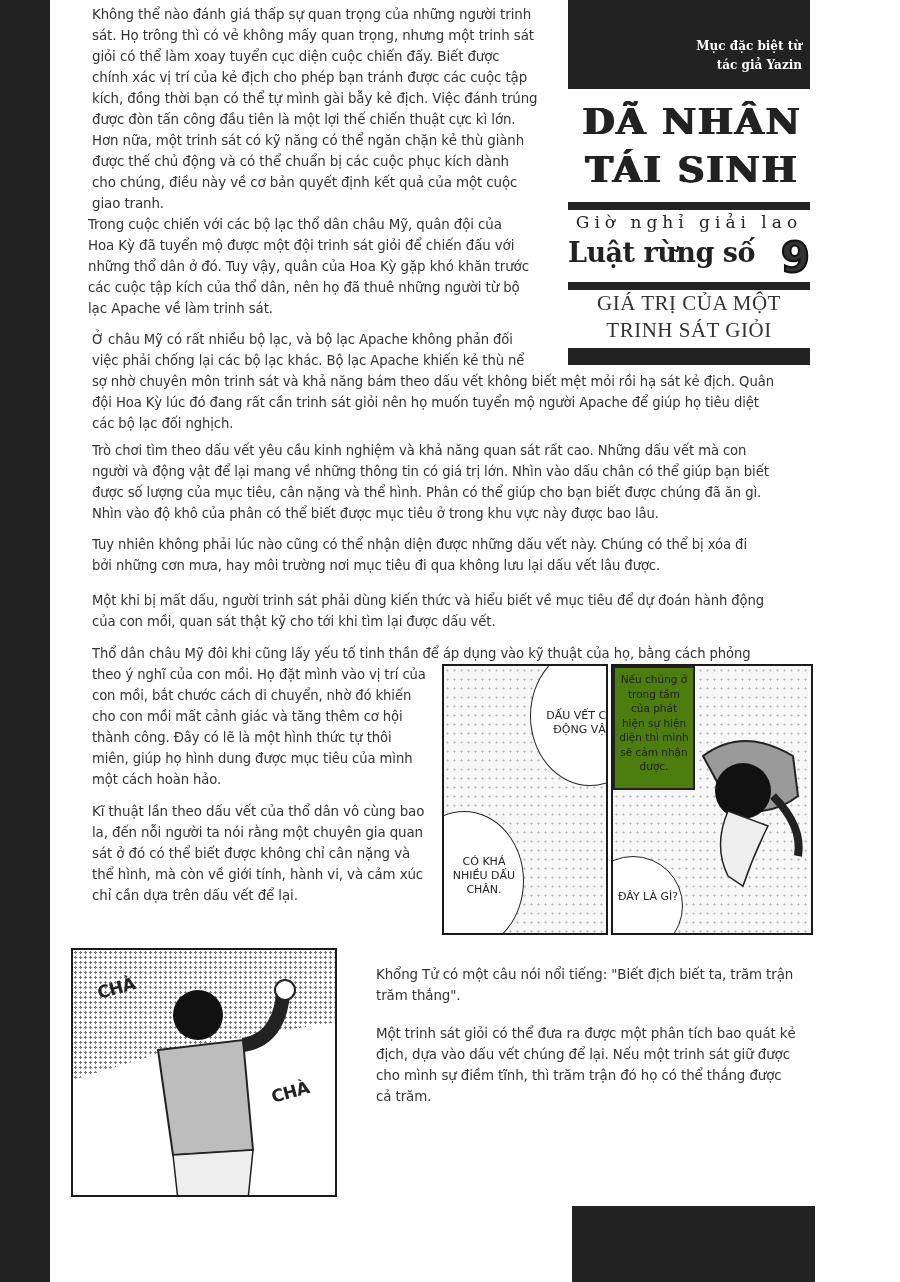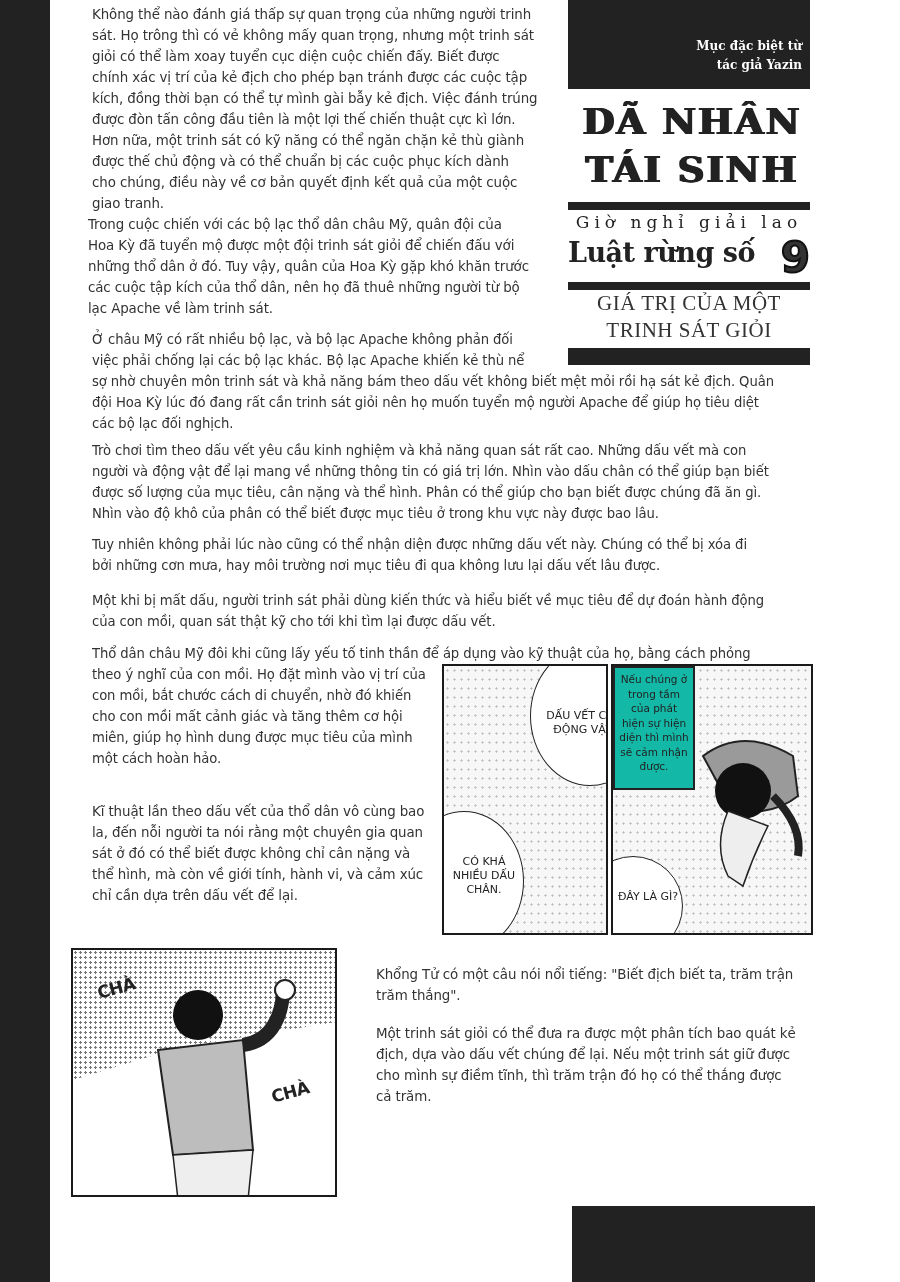--- a/index.html
+++ b/index.html
@@ -25,21 +25,21 @@
     .rule-title .txt { font-family: "DejaVu Serif", serif; font-weight: 900; font-size: 27px; color: #222; letter-spacing: -0.5px; }
     .rule-title .num { font-family: "DejaVu Sans", sans-serif; font-weight: bold; font-size: 42px; line-height: 42px; color: #333; -webkit-text-stroke: 2px #111; }
 
     .topic { position: absolute; left: 568px; top: 290px; width: 242px; text-align: center; font-family: "Liberation Serif", serif; font-size: 21px; line-height: 27px; color: #333; letter-spacing: 0.5px; }
 
     .panel { position: absolute; border: 2px solid #1a1a1a; background: #f7f7f7; overflow: hidden; }
     .panel .texture { position: absolute; inset: 0;
       background-image: radial-gradient(circle, #555 0.9px, transparent 1.3px);
       background-size: 7px 9px; opacity: 0.35; }
     .bubble { position: absolute; background: #ffffff; border: 1.5px solid #222; border-radius: 50%; display: flex; align-items: center; justify-content: center; text-align: center; font-family: "DejaVu Sans", sans-serif; font-size: 11px; line-height: 14px; color: #222; }
-    .caption-box { position: absolute; background: #14b8a6; border: 2px solid #222; text-align: center; font-size: 10.5px; line-height: 14.5px; color: #222; padding: 4px 3px; }
+    .caption-box { position: absolute; background: #4d7c0f; border: 2px solid #222; text-align: center; font-size: 10.5px; line-height: 14.5px; color: #222; padding: 4px 3px; }
 
     .figure { position: absolute; }
     .sfx { position: absolute; font-family: "DejaVu Sans", sans-serif; font-weight: bold; font-size: 17px; color: #222; transform: rotate(-15deg); letter-spacing: -0.5px; }
 
     .bottom-box { position: absolute; left: 572px; top: 1206px; width: 243px; height: 76px; background: #222222; }
   </style>
 </head>
 <body>
 
 <div class="left-bar"></div>
@@ -109,20 +109,21 @@
 <div class="para wide" style="left:72px;top:590px;">
   <div>Một khi bị mất dấu, người trinh sát phải dùng kiến thức và hiểu biết về mục tiêu để dự đoán hành động</div>
     <div>của con mồi, quan sát thật kỹ cho tới khi tìm lại được dấu vết.</div>
 </div>
 
 <div class="para wide" style="left:72px;top:643px;">
   <div>Thổ dân châu Mỹ đôi khi cũng lấy yếu tố tinh thần để áp dụng vào kỹ thuật của họ, bằng cách phỏng</div>
     <div>theo ý nghĩ của con mồi. Họ đặt mình vào vị trí của</div>
     <div>con mồi, bắt chước cách di chuyển, nhờ đó khiến</div>
     <div>cho con mồi mất cảnh giác và tăng thêm cơ hội</div>
+    <div>thành công. Đây có lẽ là một hình thức tự thôi</div>
     <div>miên, giúp họ hình dung được mục tiêu của mình</div>
     <div>một cách hoàn hảo.</div>
 </div>
 
 <div class="para" style="left:72px;top:801px;">
   <div>Kĩ thuật lần theo dấu vết của thổ dân vô cùng bao</div>
     <div>la, đến nỗi người ta nói rằng một chuyên gia quan</div>
     <div>sát ở đó có thể biết được không chỉ cân nặng và</div>
     <div>thể hình, mà còn về giới tính, hành vi, và cảm xúc</div>
     <div>chỉ cần dựa trên dấu vết để lại.</div>

